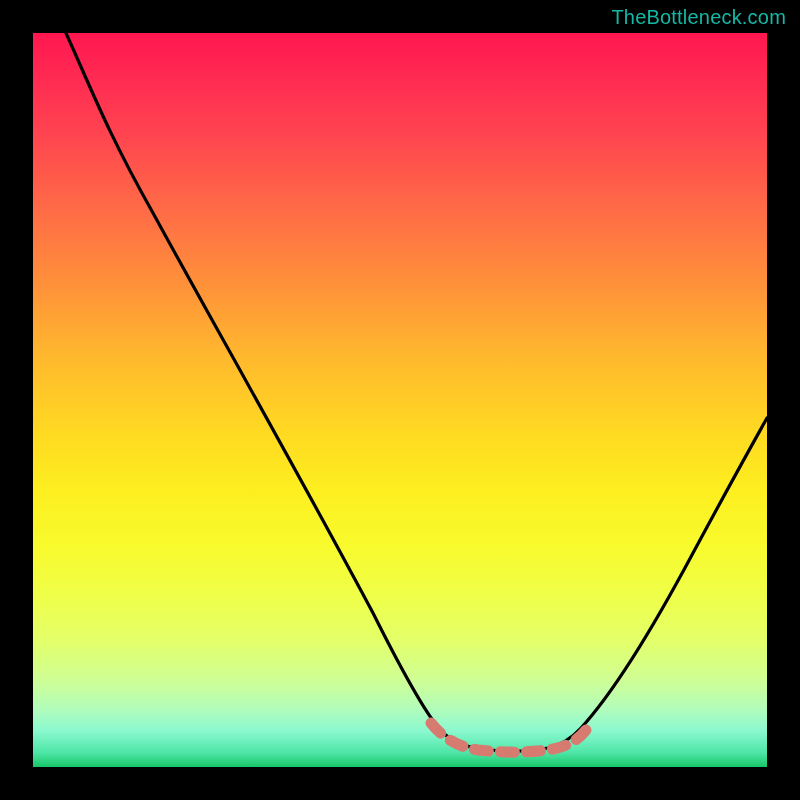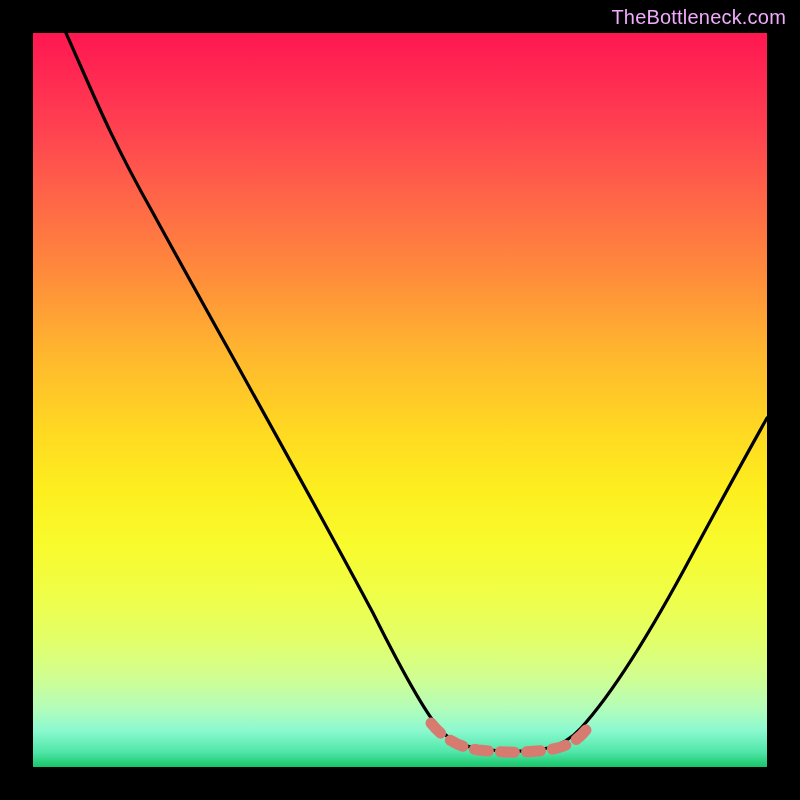--- a/index.html
+++ b/index.html
@@ -9,21 +9,21 @@
     width: 800px;
     height: 800px;
     background: #000;
   }
   .watermark {
     position: absolute;
     top: 6px;
     right: 14px;
     font-family: Arial, Helvetica, sans-serif;
     font-size: 20px;
-    color: #f0abfc;
+    color: #14b8a6;
     letter-spacing: 0.2px;
     user-select: none;
   }
   .plot-area {
     position: absolute;
     left: 33px;
     top: 33px;
     width: 734px;
     height: 734px;
     overflow: hidden;

